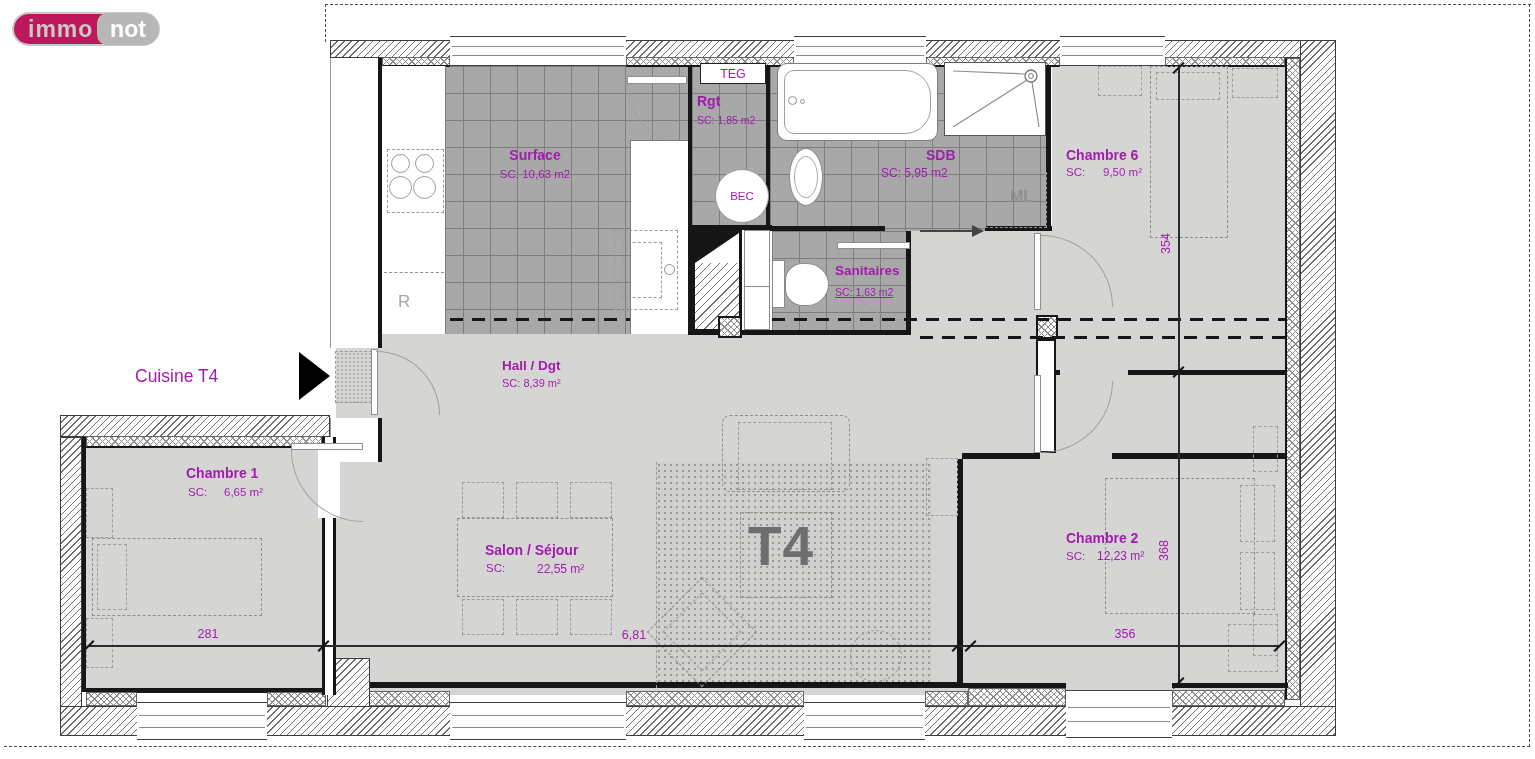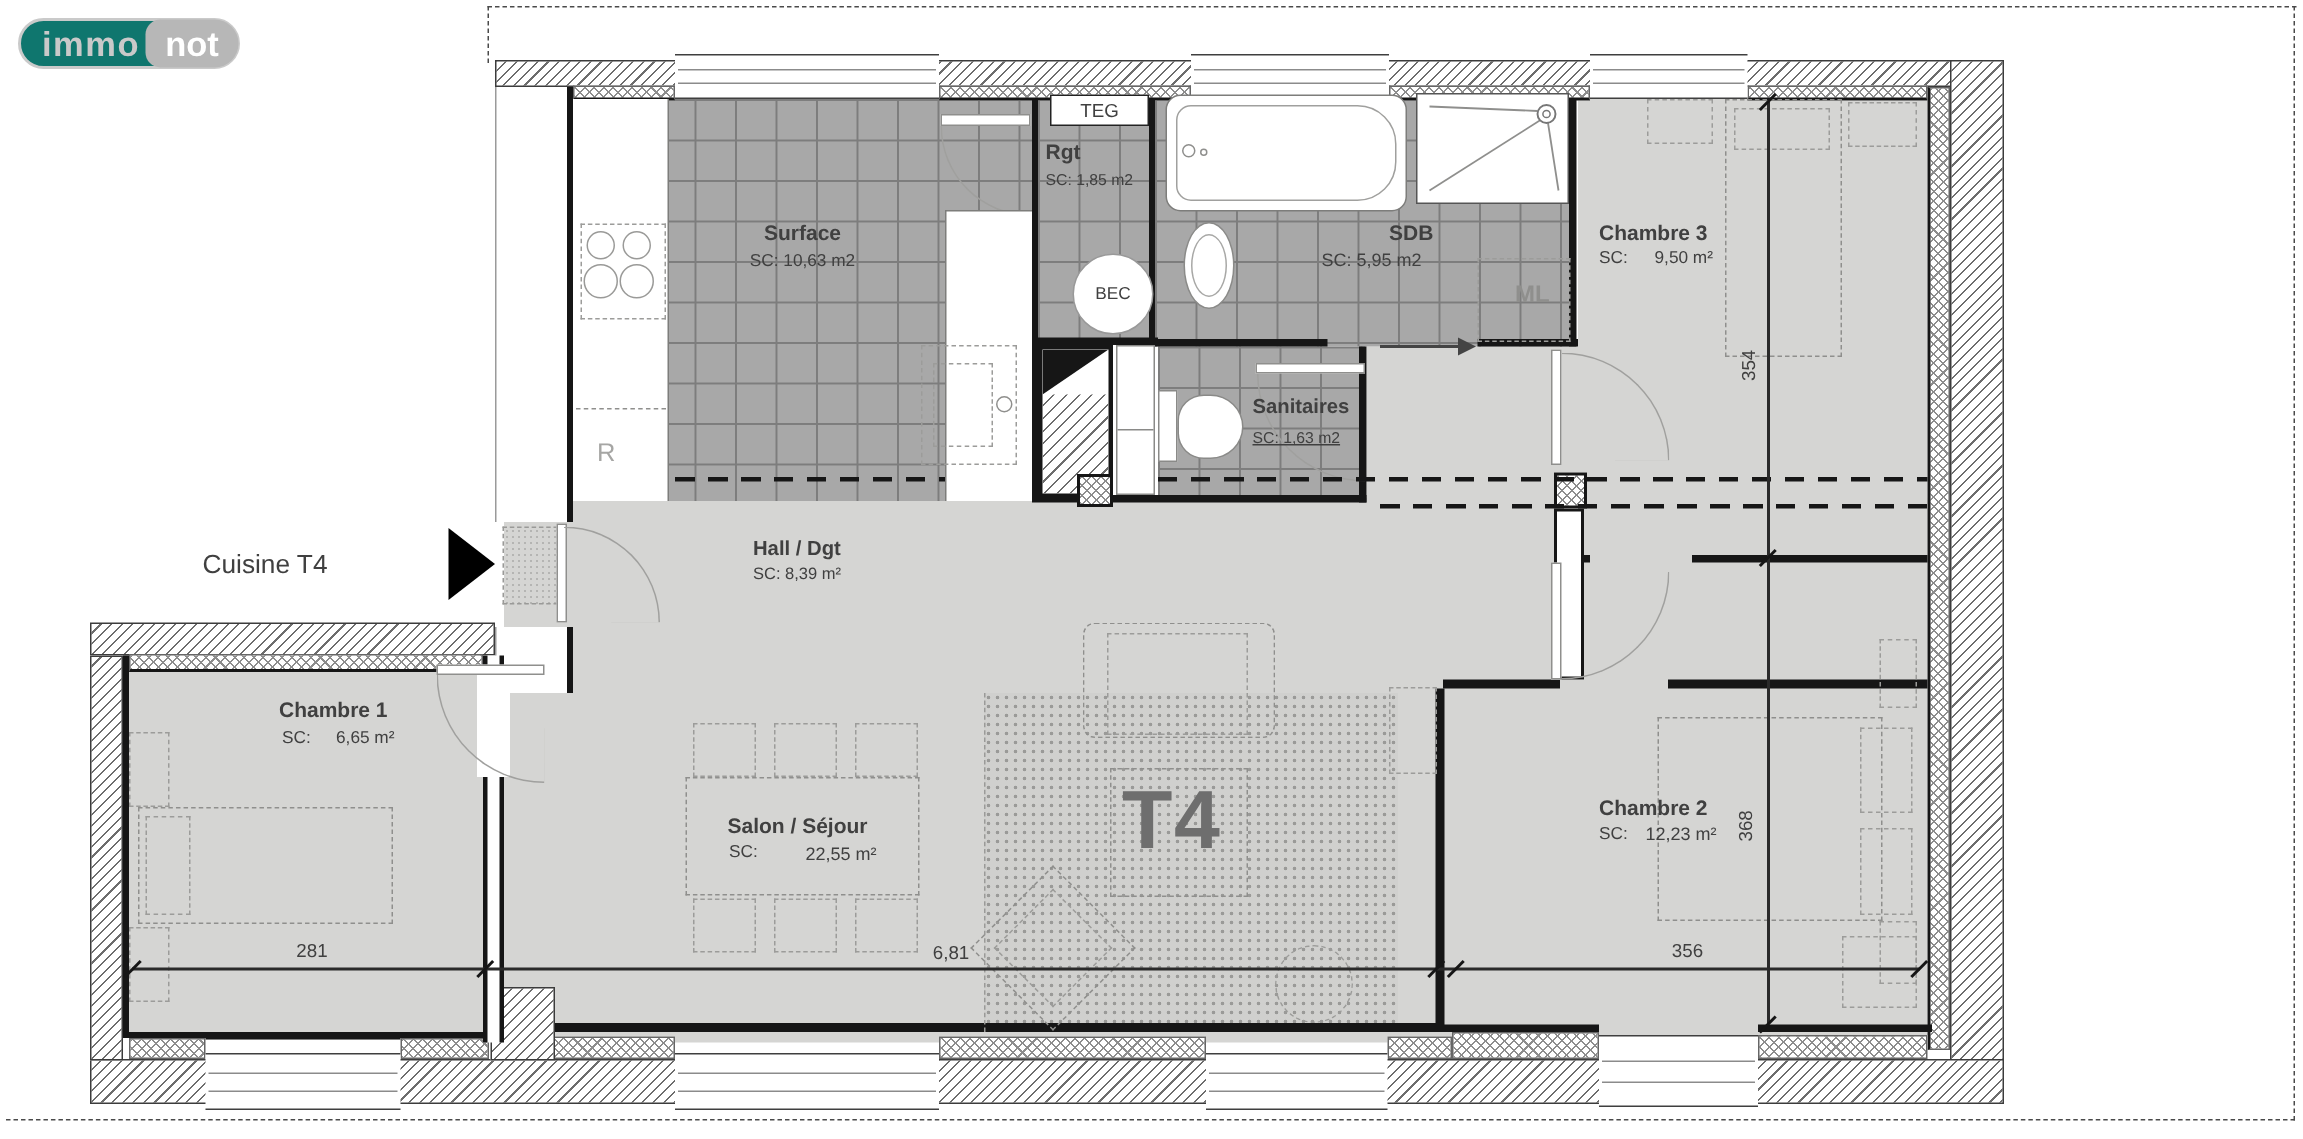--- a/index.html
+++ b/index.html
@@ -9,21 +9,21 @@
   
   .hatch{background:#fff;background-image:repeating-linear-gradient(135deg,rgba(0,0,0,0) 0 4px,#6d6d6d 4px 5px);border:1px solid #3c3c3c;}
   .ins{background-color:#fff;background-image:repeating-linear-gradient(45deg,#8d8d8d 0 1px,transparent 1px 4.5px),repeating-linear-gradient(135deg,#8d8d8d 0 1px,transparent 1px 4.5px);border:1px solid #666;}
   .blk{background:#161616;}
   .floor{background:#d5d5d3;}
   .tile{background-color:#a8a8a8;background-image:linear-gradient(#7d7d7d 1px,transparent 1px),linear-gradient(90deg,#7d7d7d 1px,transparent 1px);background-size:27px 27px;}
   .dots{background-color:#d0d0ce;background-image:radial-gradient(#9a9a98 1px,transparent 1.4px);background-size:6px 6px;}
   .white{background:#fff;}
   .db{border:1.6px dashed #8f8f8d;}
   .db2{border:1.3px dashed #9c9c9a;}
-  .lbl{white-space:nowrap;color:#404040;}
+  .lbl{white-space:nowrap;color:#a21caf;}
   .b{font-weight:bold;}
   .dash-h{background:repeating-linear-gradient(90deg,#161616 0 13px,transparent 13px 22px);}
   .dimline{background:#2a2a2a;}
   .tick{width:15px;height:2px;background:#161616;transform:rotate(-45deg);}
   .vdim{writing-mode:vertical-rl;transform:rotate(180deg);}
   .win{background:#fff;border-top:1.6px solid #3f3f3f;border-bottom:1.6px solid #3f3f3f;}
   .winline{position:absolute;left:2px;right:2px;height:1px;background:#8b8b8b;}
   .leaf{background:#fff;border:1px solid #8f8f8d;}
   .arc{border:0 solid #a0a09e;}
   .propdash{border:0;border-top:1.6px dashed #4a4a4a;}
@@ -255,21 +255,21 @@
 
   <div class="abs lbl b" style="left:697px;top:93px;font-size:14px;">Rgt</div>
   <div class="abs lbl" style="left:697px;top:114px;font-size:10.5px;">SC: 1,85 m2</div>
 
   <div class="abs lbl b" style="left:881px;top:147px;font-size:14px;margin-left:45px;">SDB</div>
   <div class="abs lbl" style="left:881px;top:166px;font-size:12px;">SC: 5,95 m2</div>
 
   <div class="abs lbl b" style="left:835px;top:263px;font-size:13.5px;">Sanitaires</div>
   <div class="abs lbl" style="left:835px;top:286px;font-size:10.5px;text-decoration:underline;">SC: 1,63 m2</div>
 
-  <div class="abs lbl b" style="left:1066px;top:147px;font-size:14px;">Chambre 3</div>
+  <div class="abs lbl b" style="left:1066px;top:147px;font-size:14px;">Chambre 6</div>
   <div class="abs lbl" style="left:1066px;top:166px;font-size:11.5px;">SC:</div>
   <div class="abs lbl" style="left:1103px;top:166px;font-size:11.5px;">9,50 m²</div>
 
   <div class="abs lbl b" style="left:502px;top:358px;font-size:13.5px;">Hall / Dgt</div>
   <div class="abs lbl" style="left:502px;top:377px;font-size:11px;">SC: 8,39 m²</div>
 
   <div class="abs lbl b" style="left:186px;top:465px;font-size:14px;">Chambre 1</div>
   <div class="abs lbl" style="left:188px;top:486px;font-size:11.5px;">SC:</div>
   <div class="abs lbl" style="left:224px;top:486px;font-size:11.5px;">6,65 m²</div>
 
@@ -279,20 +279,20 @@
 
   <div class="abs lbl b" style="left:1066px;top:530px;font-size:14px;">Chambre 2</div>
   <div class="abs lbl" style="left:1066px;top:550px;font-size:11.5px;">SC:</div>
   <div class="abs lbl" style="left:1097px;top:549px;font-size:12px;">12,23 m²</div>
 
   <div class="abs b" style="left:748px;top:514px;font-size:55px;color:#6e6e6e;letter-spacing:1px;">T4</div>
 
 
   <div class="abs lbl" style="left:135px;top:366px;font-size:17.5px;">Cuisine T4</div>
 
-  <div class="abs" style="left:12px;top:12px;width:148px;height:34px;border:2px solid #cacaca;border-radius:17px;background:#0f766e;">
+  <div class="abs" style="left:12px;top:12px;width:148px;height:34px;border:2px solid #cacaca;border-radius:17px;background:#be185d;">
     <span style="position:absolute;left:14px;top:2px;font-size:23px;font-weight:bold;color:#c9c9c9;letter-spacing:1px;">immo</span>
     <span style="position:absolute;right:-1px;top:-1px;width:62px;height:32px;background:#b7b7b7;border-radius:10px 16px 16px 10px;text-align:center;">
       <span style="font-size:23px;font-weight:bold;color:#fff;line-height:32px;">not</span>
     </span>
   </div>
 
 </div>
 
 </body></html>

